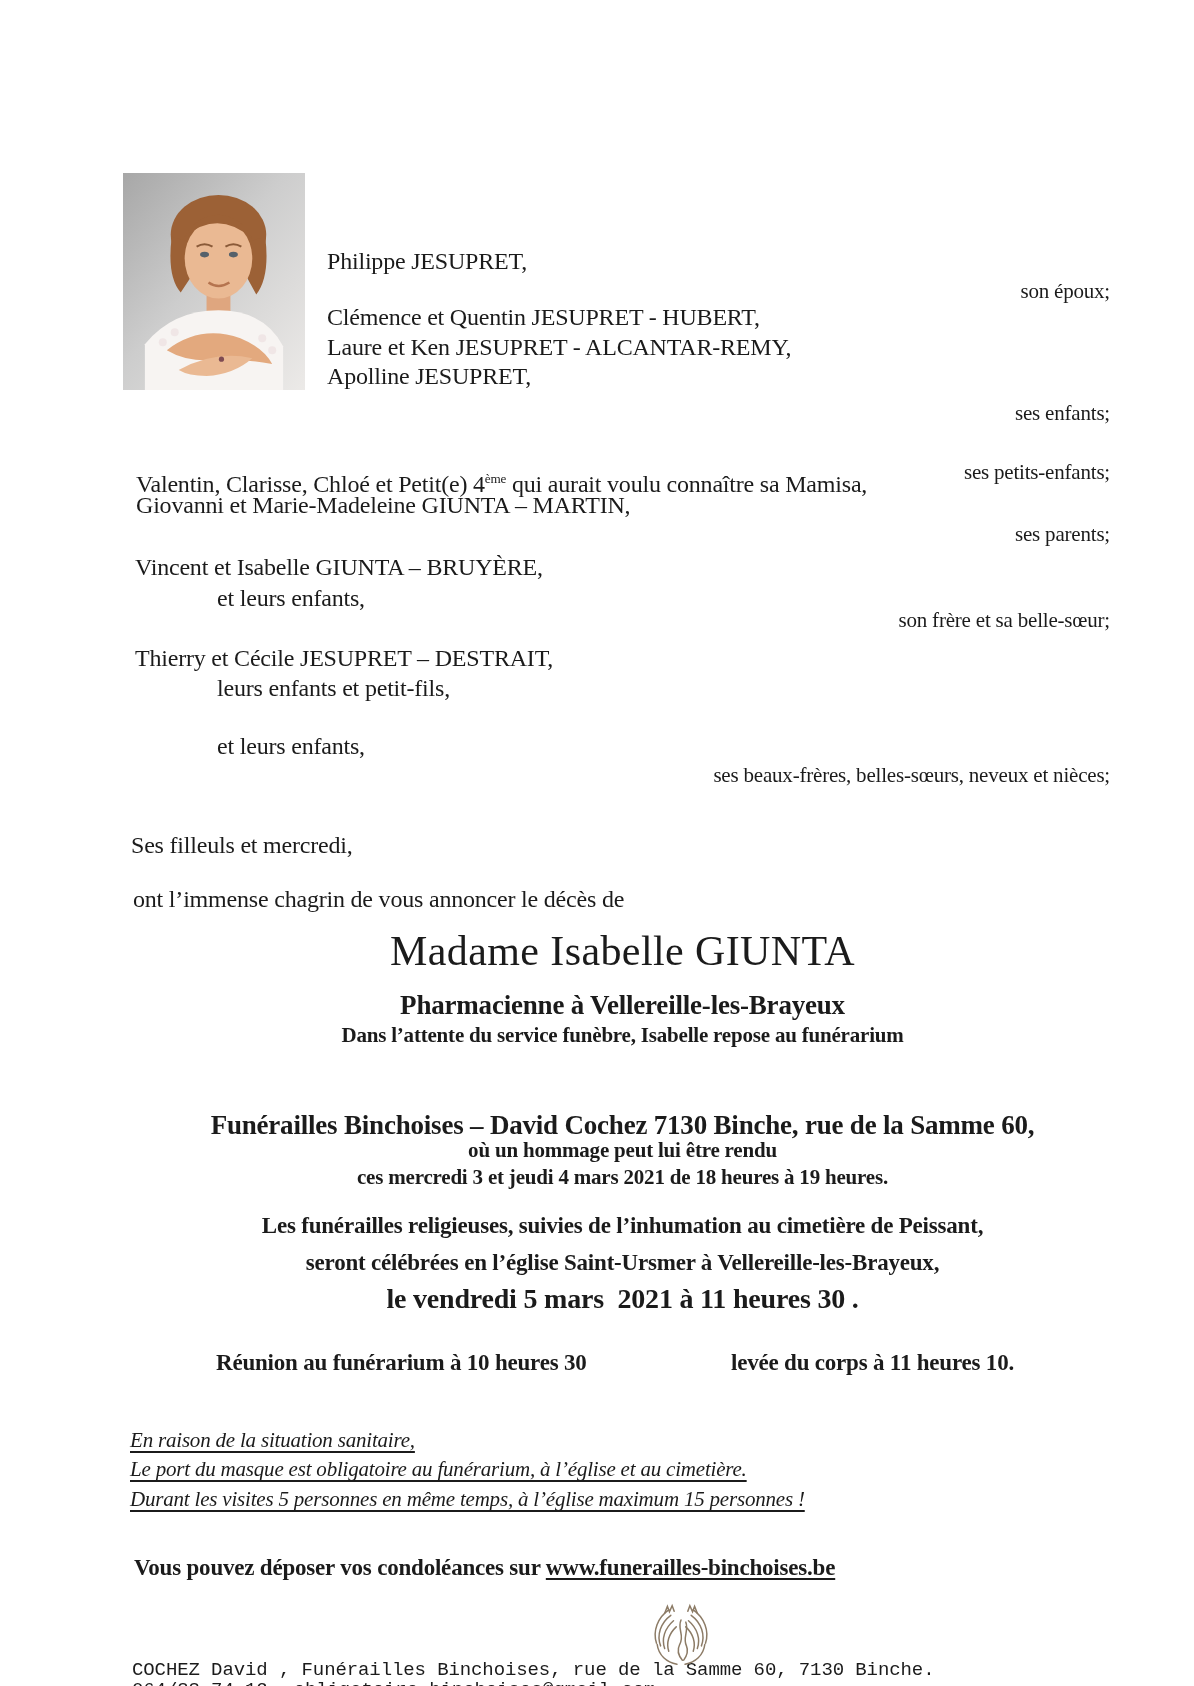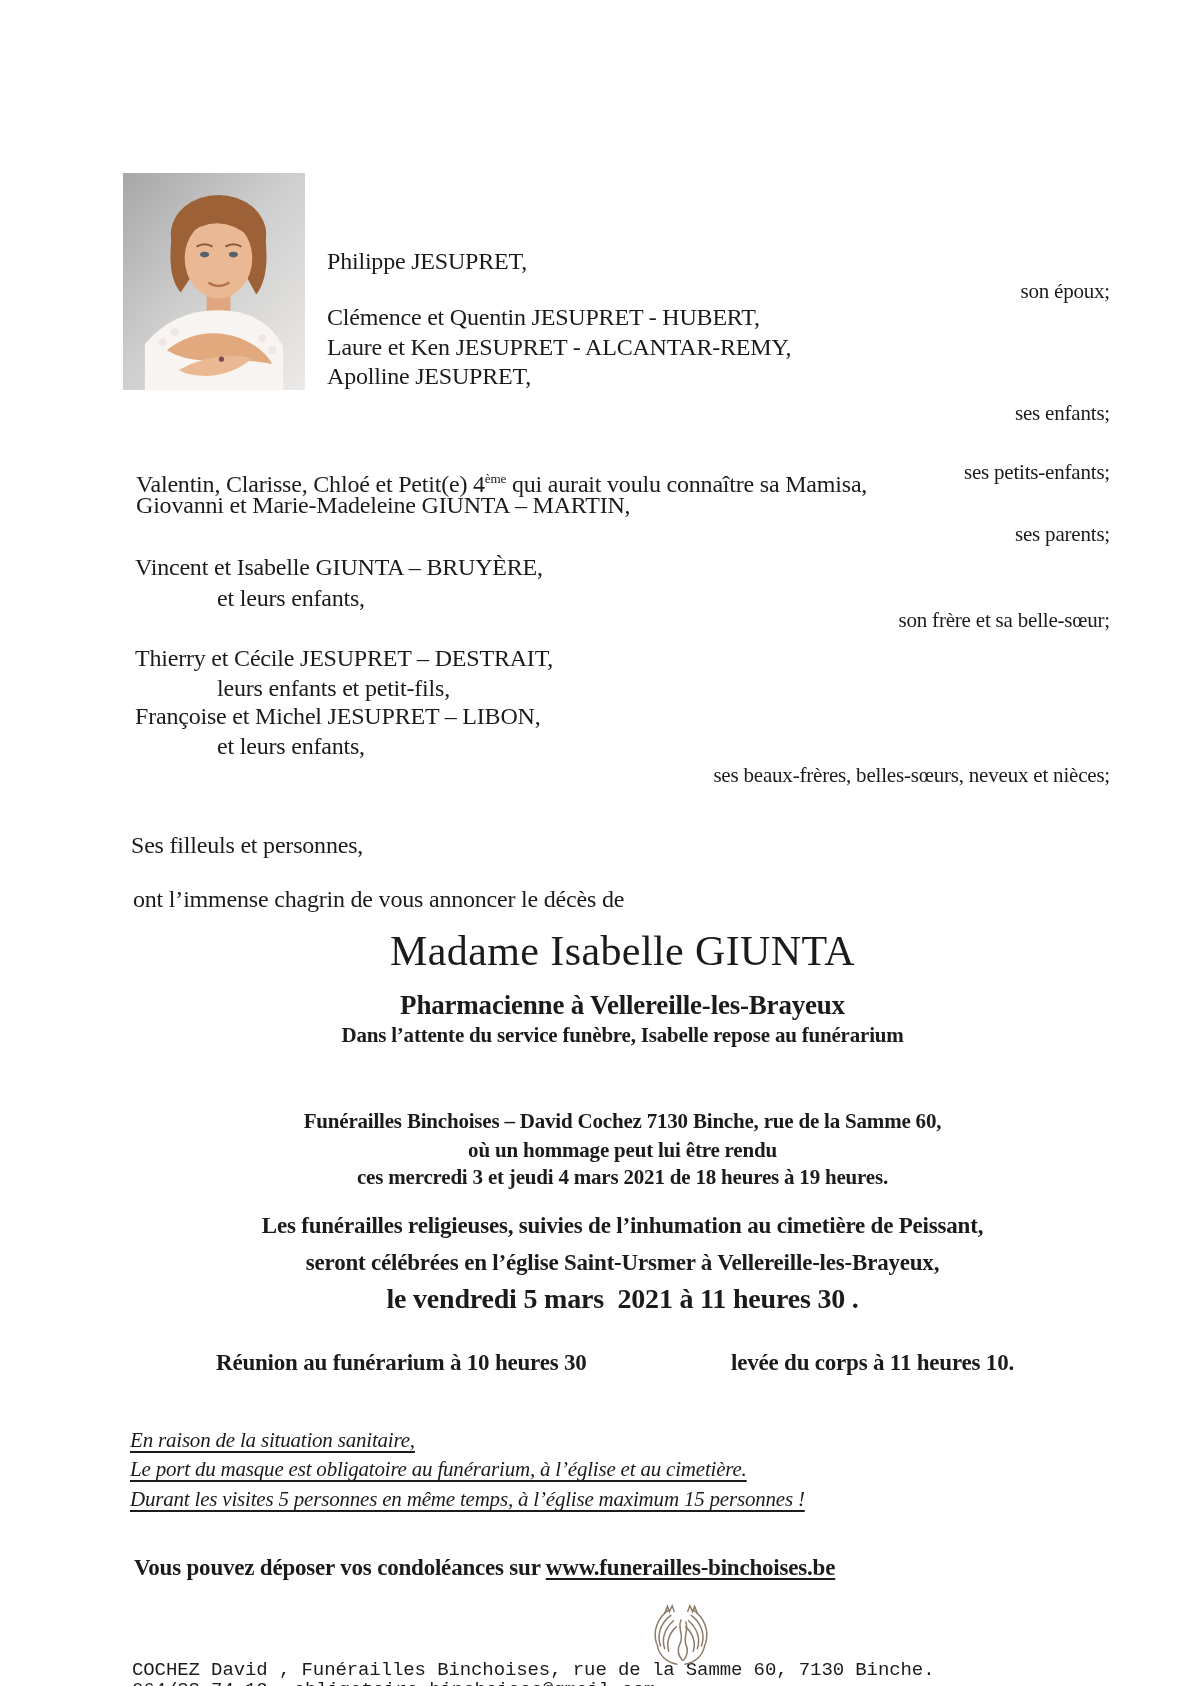--- a/index.html
+++ b/index.html
@@ -35,21 +35,21 @@
   #l-thierry2{left:217px;top:675px;}
   #l-francoise{left:135px;top:703px;}
   #l-francoise2{left:217px;top:733px;}
   #l-beauxfreres{top:764px;}
   #l-filleuls{left:131px;top:832px;}
   #l-annonce{left:133px;top:886px;}
   #l-name{top:928px;font-size:42px;letter-spacing:0.4px;}
   #l-prof{top:990px;font-size:27px;}
   #l-nee{top:1024px;font-size:20px;}
   #l-fun1{top:1024px;font-size:21px;}
-  #l-fun2{top:1110px;font-size:21px;}
+  #l-fun2{top:1110px;font-size:27px;}
   #l-fun3{top:1139px;font-size:21px;}
   #l-fun4{top:1166px;font-size:21px;}
   #l-cer1{top:1213px;font-size:23px;}
   #l-cer2{top:1250px;font-size:23px;}
   #l-cer3{top:1283px;font-size:28px;}
   #l-meet{left:216px;top:1350px;font-size:23px;}
   #l-levee{left:731px;top:1350px;font-size:23px;}
   #l-cov1{left:130px;top:1429px;}
   #l-cov2{left:130px;top:1458px;}
   #l-cov3{left:130px;top:1488px;}
@@ -115,25 +115,24 @@
 
   <div class="t n" id="l-giovanni">Giovanni et Marie-Madeleine GIUNTA – MARTIN,</div>
   <div class="t lbl" id="l-parents">ses parents;</div>
 
   <div class="t n" id="l-vincent">Vincent et Isabelle GIUNTA – BRUYÈRE,</div>
   <div class="t n" id="l-vincent2">et leurs enfants,</div>
   <div class="t lbl" id="l-frere">son frère et sa belle-sœur;</div>
 
   <div class="t n" id="l-thierry">Thierry et Cécile JESUPRET – DESTRAIT,</div>
   <div class="t n" id="l-thierry2">leurs enfants et petit-fils,</div>
-  <div class="t n" id="l-francoise">Françoise et Michel JESUPRET – LIBON,</div>
   <div class="t n" id="l-francoise2">et leurs enfants,</div>
   <div class="t lbl" id="l-beauxfreres">ses beaux-frères, belles-sœurs, neveux et nièces;</div>
 
-  <div class="t n" id="l-filleuls">Ses filleuls et personnes,</div>
+  <div class="t n" id="l-filleuls">Ses filleuls et mercredi,</div>
   <div class="t n" id="l-annonce">ont l’immense chagrin de vous annoncer le décès de</div>
 
   <div class="t c b" id="l-prof">Pharmacienne à Vellereille-les-Brayeux</div>
   <div class="t c" id="l-name">Madame Isabelle GIUNTA</div>
 
   <div class="t c b" id="l-fun1">Dans l’attente du service funèbre, Isabelle repose au funérarium</div>
   <div class="t c b" id="l-fun2">Funérailles Binchoises – David Cochez 7130 Binche, rue de la Samme 60,</div>
   <div class="t c b" id="l-fun3">où un hommage peut lui être rendu</div>
   <div class="t c b" id="l-fun4">ces mercredi 3 et jeudi 4 mars 2021 de 18 heures à 19 heures.</div>
 

